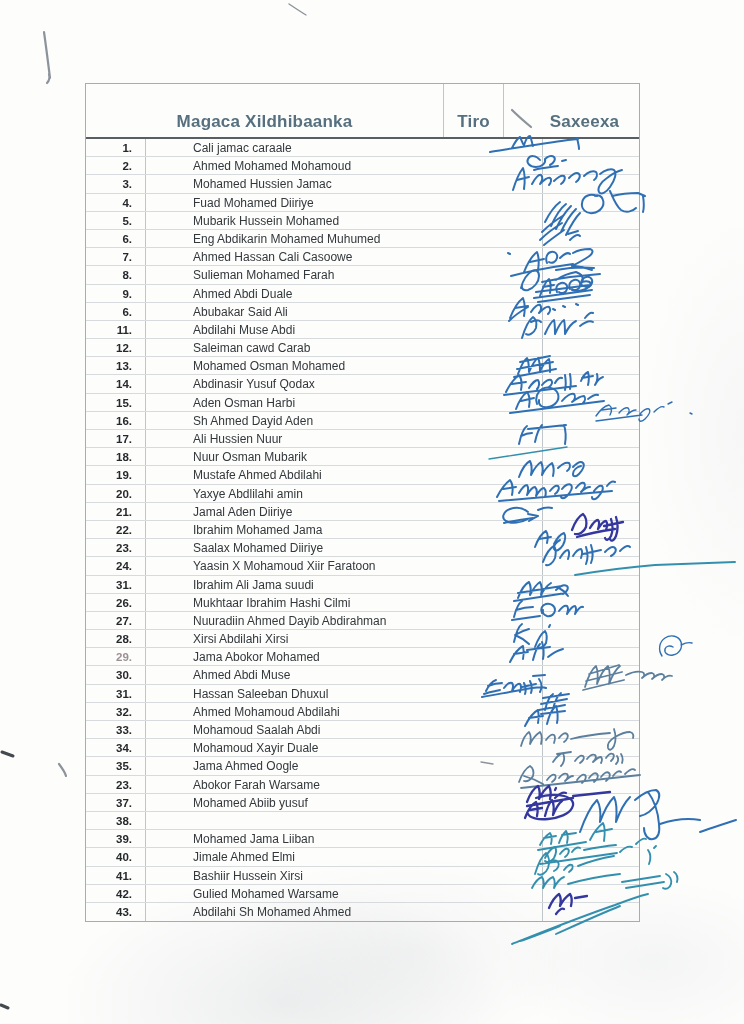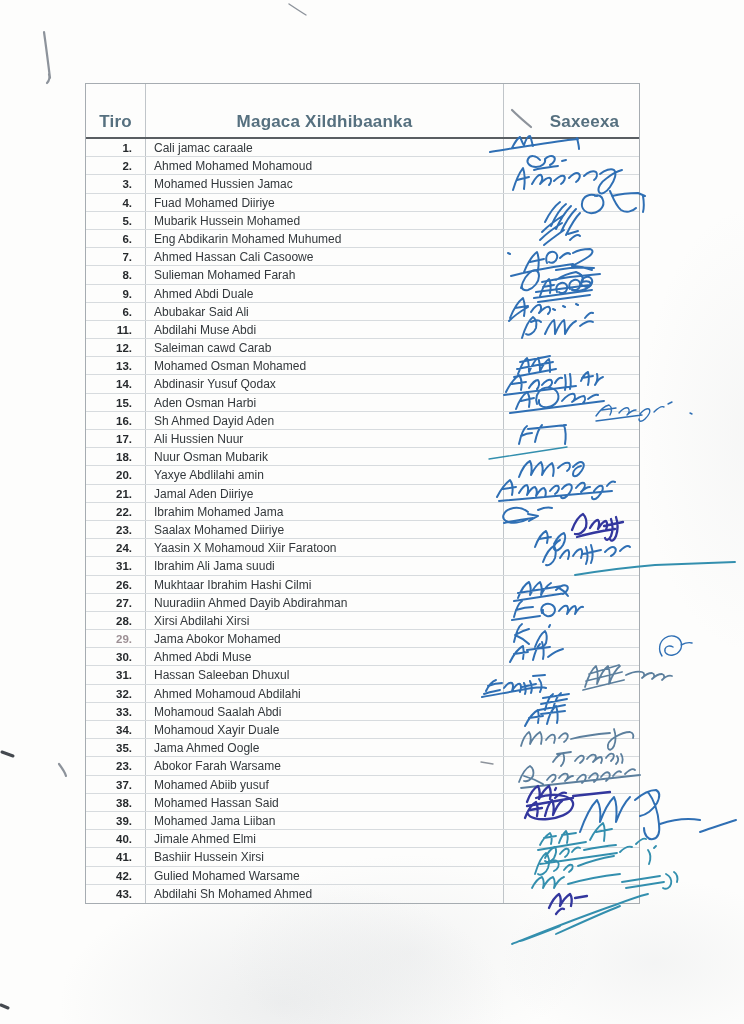--- a/index.html
+++ b/index.html
@@ -41,42 +41,43 @@
   .c{box-sizing:border-box; overflow:visible; white-space:nowrap;}
   .c.num{
     width:60px; text-align:right; padding-right:13px;
     font-weight:bold; font-size:11.5px; color:var(--number-text,#26292c);
     border-right:1px solid var(--column-line,#c0c5c9);
   }
   .c.name{
     width:358px; padding-left:8px;
     font-size:12px; color:var(--body-text,#33383c);
     border-right:1px solid var(--column-line,#c0c5c9);
+    margin-left:39px;
   }
   .c.sig{flex:1;}
   .trow.dim .num{color:#9c8f94; font-weight:bold;}
   svg.overlay{position:absolute; left:0; top:0; z-index:6; pointer-events:none;}
   svg.overlay path{fill:none; stroke-linecap:round; stroke-linejoin:round;}
   .ink-b{stroke:var(--ink-blue,#2f6fb4); stroke-width:2;}
   .ink-t{stroke:var(--ink-teal,#338fae); stroke-width:1.9;}
   .ink-n{stroke:var(--ink-navy,#33379e); stroke-width:2.3;}
   .ink-g{stroke:var(--ink-grayblue,#5c7f9d); stroke-width:1.8;}
   .pen{stroke:var(--pen-gray,#8d939b); stroke-width:2.2;}
   .pen-dark{stroke:#44494f; stroke-width:3;}
   .thin{stroke-width:1.4;}
 </style>
 </head>
 <body>
 
 <div class="page">
 
   <div class="sheet">
     <div class="thead">
+      <div class="h h-name">Magaca Xildhibaanka</div>
       <div class="h h-num">Tiro</div>
-      <div class="h h-name">Magaca Xildhibaanka</div>
       <div class="h h-sig">Saxeexa</div>
     </div>
     <div>
         <div class="trow">
           <div class="c num">1.</div>
           <div class="c name">Cali jamac caraale</div>
           <div class="c sig"></div>
         </div>
         <div class="trow">
           <div class="c num">2.</div>
@@ -157,20 +158,25 @@
           <div class="c num">17.</div>
           <div class="c name">Ali Hussien Nuur</div>
           <div class="c sig"></div>
         </div>
         <div class="trow">
           <div class="c num">18.</div>
           <div class="c name">Nuur Osman Mubarik</div>
           <div class="c sig"></div>
         </div>
         <div class="trow">
+          <div class="c num">19.</div>
+          <div class="c name">Mustafe Ahmed Abdilahi</div>
+          <div class="c sig"></div>
+        </div>
+        <div class="trow">
           <div class="c num">20.</div>
           <div class="c name">Yaxye Abdlilahi amin</div>
           <div class="c sig"></div>
         </div>
         <div class="trow">
           <div class="c num">21.</div>
           <div class="c name">Jamal Aden Diiriye</div>
           <div class="c sig"></div>
         </div>
         <div class="trow">
@@ -248,21 +254,20 @@
           <div class="c name">Abokor Farah Warsame</div>
           <div class="c sig"></div>
         </div>
         <div class="trow">
           <div class="c num">37.</div>
           <div class="c name">Mohamed Abiib yusuf</div>
           <div class="c sig"></div>
         </div>
         <div class="trow">
           <div class="c num">38.</div>
-          <div class="c name">Mohamed Hassan Said</div>
           <div class="c sig"></div>
         </div>
         <div class="trow">
           <div class="c num">39.</div>
           <div class="c name">Mohamed Jama Liiban</div>
           <div class="c sig"></div>
         </div>
         <div class="trow">
           <div class="c num">40.</div>
           <div class="c name">Jimale Ahmed Elmi</div>

